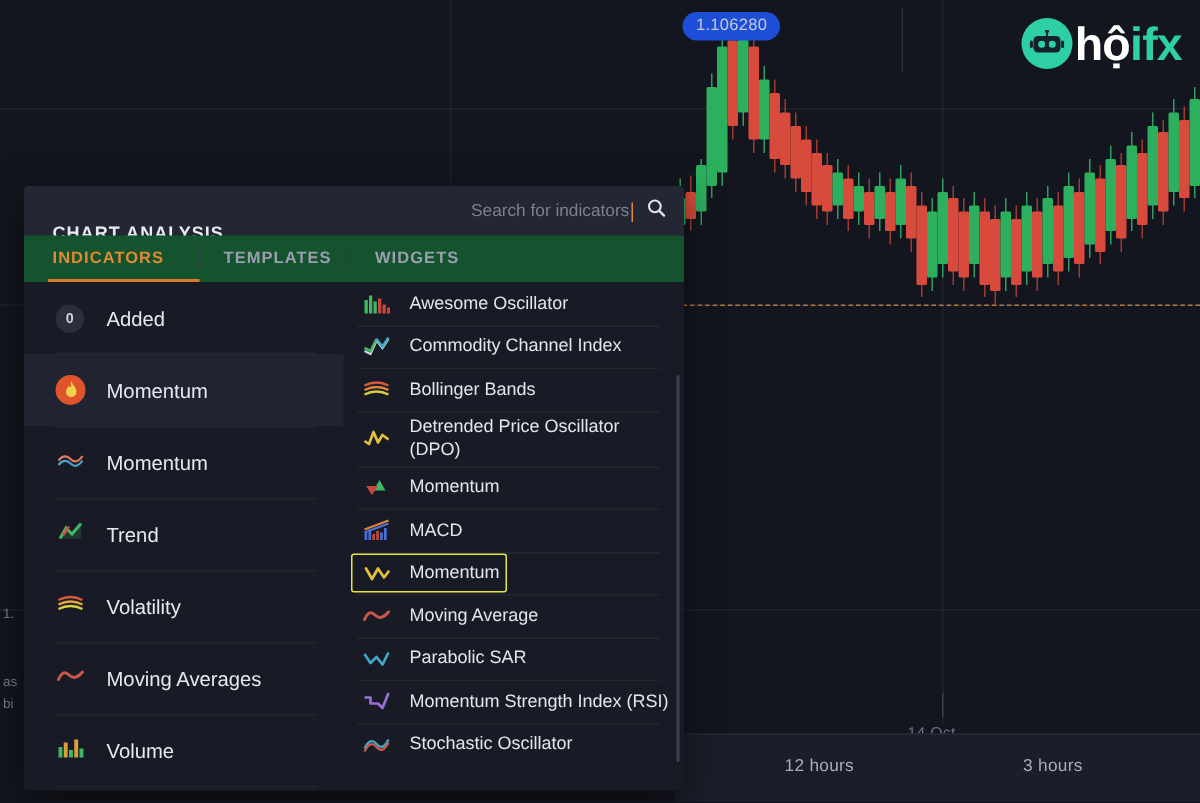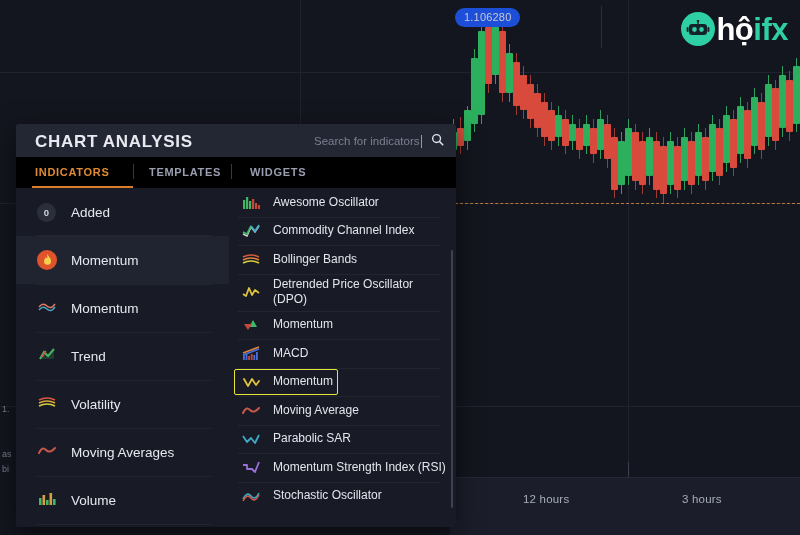--- a/index.html
+++ b/index.html
@@ -36,21 +36,21 @@
   }
 
   .axis-date {
     position: absolute; left: 605px; top: 483px;
     font-size: 10.5px; color: #6d7285; letter-spacing: .2px;
   }
   .axis-tick { position: absolute; left: 628px; top: 462px; width: 1px; height: 16px; background: #3a3f50; }
 
   
   .tf-bar {
-    position: absolute; left: 450px; right: 0; bottom: 0; height: 58px;
+    position: absolute; left: 450px; right: 0; bottom: 0; height: 46px;
     background: #1b1e2a; border-top: 1px solid #252936;
   }
   .tf-item {
     position: absolute; top: 15px;
     font-size: 11.5px; color: #a8adbd; letter-spacing: .2px;
   }
   .tf-0 { left: 73px; } .tf-1 { left: 232px; }
 
   
   .left-tick { position: absolute; font-size: 9px; color: #7a7f90; }
@@ -66,34 +66,34 @@
   .logo-sep { position: absolute; right: 198px; top: 6px; width: 1px; height: 42px; background: #2a2e3b; }
 
   
   .panel {
     position: absolute; left: 16px; top: 124px; width: 440px; height: 403px;
     background: #1a1d28; border-radius: 3px; overflow: hidden;
     box-shadow: 0 6px 26px rgba(0,0,0,.55);
   }
   .panel-head { position: relative; height: 33px; background: #232734; }
   .panel-title {
-    position: absolute; left: 19px; top: 8px;
-    font-size: 17px; font-weight: bold; color: #e8eaf0; letter-spacing: .7px;
+    position: absolute; left: 19px; top: 24px;
+    font-size: 12px; font-weight: bold; color: #e8eaf0; letter-spacing: .7px;
   }
   .search-wrap { position: absolute; right: 12px; top: 8px; display: flex; align-items: center; }
   .search-input {
     background: transparent; border: 0; outline: none; text-align: right;
     font-family: "Liberation Sans", sans-serif; font-size: 11.5px; color: #d6d9e2;
     width: 118px; padding: 0; caret-color: #e08a34;
   }
   .search-input::placeholder { color: #7b8091; }
   .caret { width: 1.5px; height: 13px; background: #e08a34; margin-left: 1px; }
   .search-icon { margin-left: 9px; display: block; }
 
-  .tabs { position: relative; height: 31px; background: #000000; }
+  .tabs { position: relative; height: 31px; background: #14532d; }
   .tab {
     position: absolute; top: 9px; font-size: 11px; font-weight: bold;
     letter-spacing: .7px; color: #9a9fb0; cursor: pointer;
   }
   .tab.active { color: #e08a34; }
   .tab-0 { left: 19px; } .tab-1 { left: 133px; } .tab-2 { left: 234px; }
   .tab-underline { position: absolute; left: 16px; top: 29px; width: 101px; height: 2px; background: #d97d2a; }
   .tab-div { position: absolute; top: 7px; width: 1px; height: 15px; background: #343948; }
   .tdv-0 { left: 117px; } .tdv-1 { left: 215px; }
 

